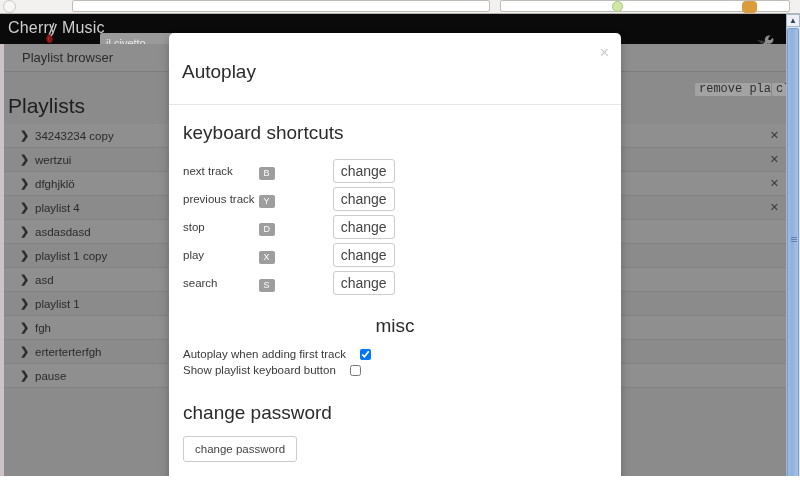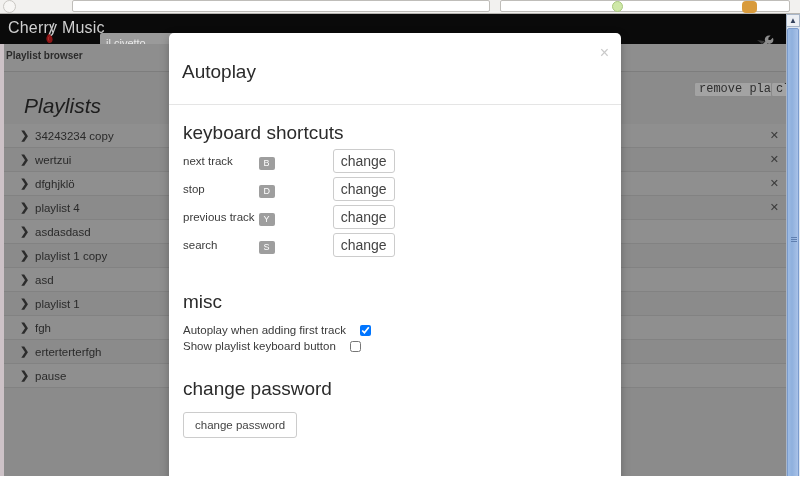--- a/index.html
+++ b/index.html
@@ -73,34 +73,34 @@
   .wrench {
     position:absolute; left:755px; top:19px; width:22px; height:20px;
   }
 
   
   .pane-tabs {
     position:absolute; left:0; top:44px; width:786px; height:28px;
     background:#8e8e8e; border-bottom:1px solid #7d7d7d;
   }
   .tab-playlist-browser {
-    position:absolute; left:6px; top:50px;
-    font-size:10px; color:#2b2b2b;font-weight:bold;
+    position:absolute; left:22px; top:50px;
+    font-size:13px; color:#2b2b2b;
   }
   .left-edge {
     position:absolute; left:0; top:44px; width:4px; height:456px;
     background:#cdc2c7;
   }
   .sidebar {
     position:absolute; left:4px; top:72px; width:782px; height:428px;
     background:#8b8b8b;
   }
   .playlists-title {
-    position:absolute; left:24px; top:94px;
-    font-size:21px; color:#1d1d1d; font-weight:400;font-style:italic;
+    position:absolute; left:8px; top:94px;
+    font-size:21px; color:#1d1d1d; font-weight:400;
   }
   .pl-list { position:absolute; left:4px; top:124px; width:782px; }
   .pl-row {
     position:relative; height:24px; border-bottom:1px solid #828282;
     background:#8b8b8b;
   }
   .pl-row:nth-child(odd) { background:#8f8f8f; }
   .pl-arrow {
     position:absolute; left:16px; top:5px;
     font-size:11px; color:#2c2c2c; font-weight:bold;
@@ -164,23 +164,23 @@
   }
   .modal-close {
     position:absolute; right:12px; top:12px;
     font-size:16px; color:#c9c9c9; background:none; border:none;
     cursor:pointer; line-height:1; font-family:"Liberation Sans", sans-serif;
   }
   .modal-body { position:relative; padding:17px 14px 0 14px; }
 
   .section-h {
     font-size:19px; color:#2b2b2b; font-weight:400;
-    margin-bottom:3px;
-  }
-  .section-h.misc { margin-top:32px; margin-bottom:11px; }
+    margin-bottom:13px;
+  }
+  .section-h.misc { margin-top:18px; margin-bottom:11px;text-align:center; }
   .section-h.cpw  { margin-top:26px; margin-bottom:12px; }
 
   .sc-table { width:100%; border-collapse:collapse; }
   .sc-row { height:28px; }
   .sc-label {
     font-size:11.5px; color:#3a3a3a; white-space:nowrap;
     padding-right:4px; vertical-align:middle; width:64px;margin-left:8px;
   }
   .sc-keys { vertical-align:middle; white-space:nowrap; width:74px; }
   .kbd {
@@ -325,27 +325,32 @@
 
       <div class="section-h">keyboard shortcuts</div>
       <table class="sc-table">
         <tbody id="sc-body">
             <tr class="sc-row">
               <td class="sc-label">next track</td>
               <td class="sc-keys"><span class="kbd">B</span></td>
               <td class="sc-action"><button class="btn-change">change</button></td>
             </tr>
             <tr class="sc-row">
+              <td class="sc-label">previous track</td>
+              <td class="sc-keys"><span class="kbd">Y</span></td>
+              <td class="sc-action"><button class="btn-change">change</button></td>
+            </tr>
+            <tr class="sc-row">
               <td class="sc-label">stop</td>
               <td class="sc-keys"><span class="kbd">D</span></td>
               <td class="sc-action"><button class="btn-change">change</button></td>
             </tr>
             <tr class="sc-row">
-              <td class="sc-label">previous track</td>
-              <td class="sc-keys"><span class="kbd">Y</span></td>
+              <td class="sc-label">play</td>
+              <td class="sc-keys"><span class="kbd">X</span></td>
               <td class="sc-action"><button class="btn-change">change</button></td>
             </tr>
             <tr class="sc-row">
               <td class="sc-label">search</td>
               <td class="sc-keys"><span class="kbd">S</span></td>
               <td class="sc-action"><button class="btn-change">change</button></td>
             </tr>
           </tbody>
       </table>
 

